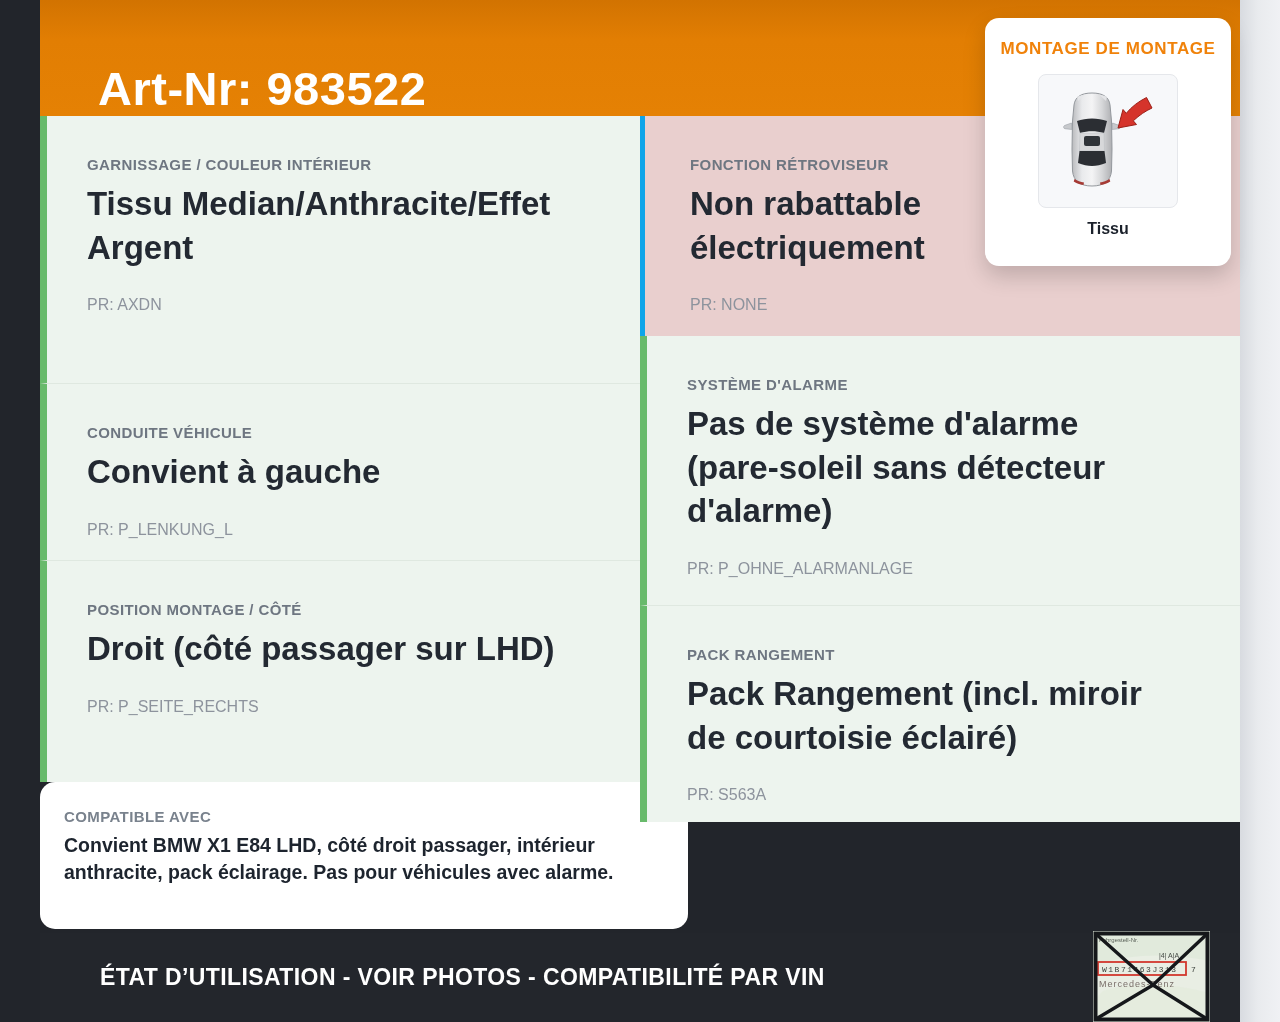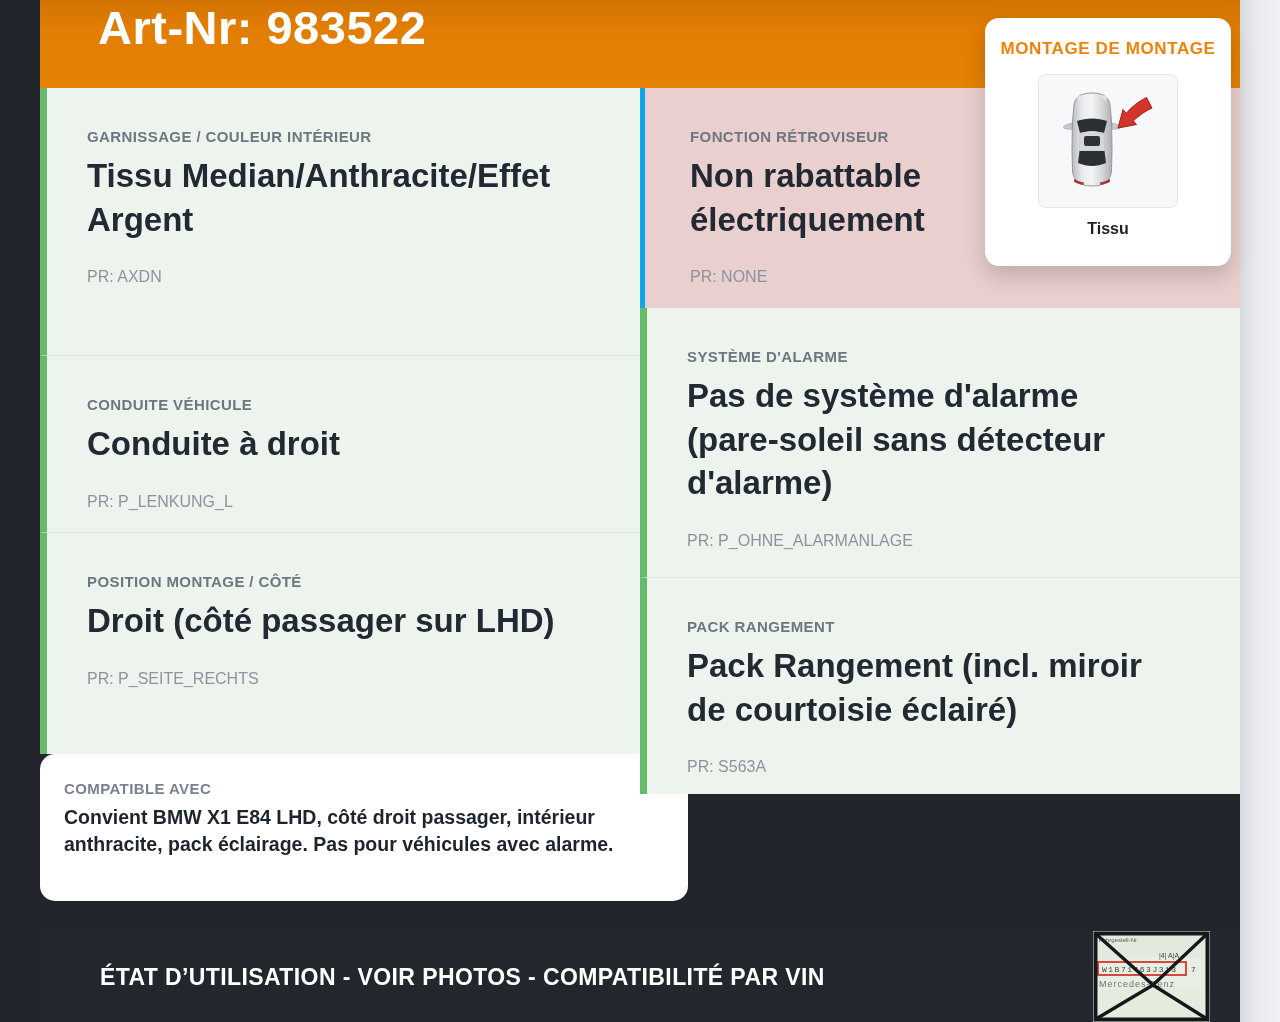--- a/index.html
+++ b/index.html
@@ -5,22 +5,22 @@
   * { margin:0; padding:0; box-sizing:border-box; }
   html,body { width:1280px; height:1022px; overflow:hidden; }
   body { background:#22252b; font-family:"Liberation Sans","DejaVu Sans",sans-serif; position:relative; }
 
   .content { position:absolute; left:40px; top:0; width:1200px; height:1022px; }
 
   .right-strip { position:absolute; left:1240px; top:0; width:40px; height:1022px;
     background:linear-gradient(90deg,#d8dbe0 0%,#e9ebee 45%,#f0f1f4 100%); }
 
   
-  .header { height:88px; background:linear-gradient(180deg,#d27301 0%,#e27e03 35%,#e58104 100%);
-    display:flex; align-items:flex-start; }
+  .header { height:116px; background:linear-gradient(180deg,#d27301 0%,#e27e03 35%,#e58104 100%);
+    display:flex; align-items:flex-end; }
   .header h1 { color:#ffffff; font-size:47px; font-weight:bold; letter-spacing:0.5px; padding-left:58px; }
 
   
   .columns { display:flex; width:1200px; }
   .col { width:600px; display:flex; flex-direction:column; }
 
   .card { width:648px; position:relative; }
   .card.green  { background:#edf4ee; border-left:7px solid #68ba6b; padding:40px 0 0 40px; }
   .card.red    { background:#e9cfce; border-left:5px solid #0ea5e9; padding:40px 0 0 45px; }
   .card.orange { background:#fdf0dc; border-left:7px solid #f88e06; padding:29px 0 0 38px; }
@@ -71,21 +71,21 @@
     <div class="col">
 
       <section class="card green divider lc1">
         <div class="card-label">GARNISSAGE / COULEUR INTÉRIEUR</div>
         <div class="card-value">Tissu Median/Anthracite/Effet Argent</div>
         <div class="card-pr">PR: AXDN</div>
       </section>
 
       <section class="card green divider lc2">
         <div class="card-label">CONDUITE VÉHICULE</div>
-        <div class="card-value">Conduite à droit</div>
+        <div class="card-value">Convient à gauche</div>
         <div class="card-pr">PR: P_LENKUNG_L</div>
       </section>
 
       <section class="card green lc3">
         <div class="card-label">POSITION MONTAGE / CÔTÉ</div>
         <div class="card-value">Droit (côté passager sur LHD)</div>
         <div class="card-pr">PR: P_SEITE_RECHTS</div>
       </section>
 
       <section class="card white lc4">

